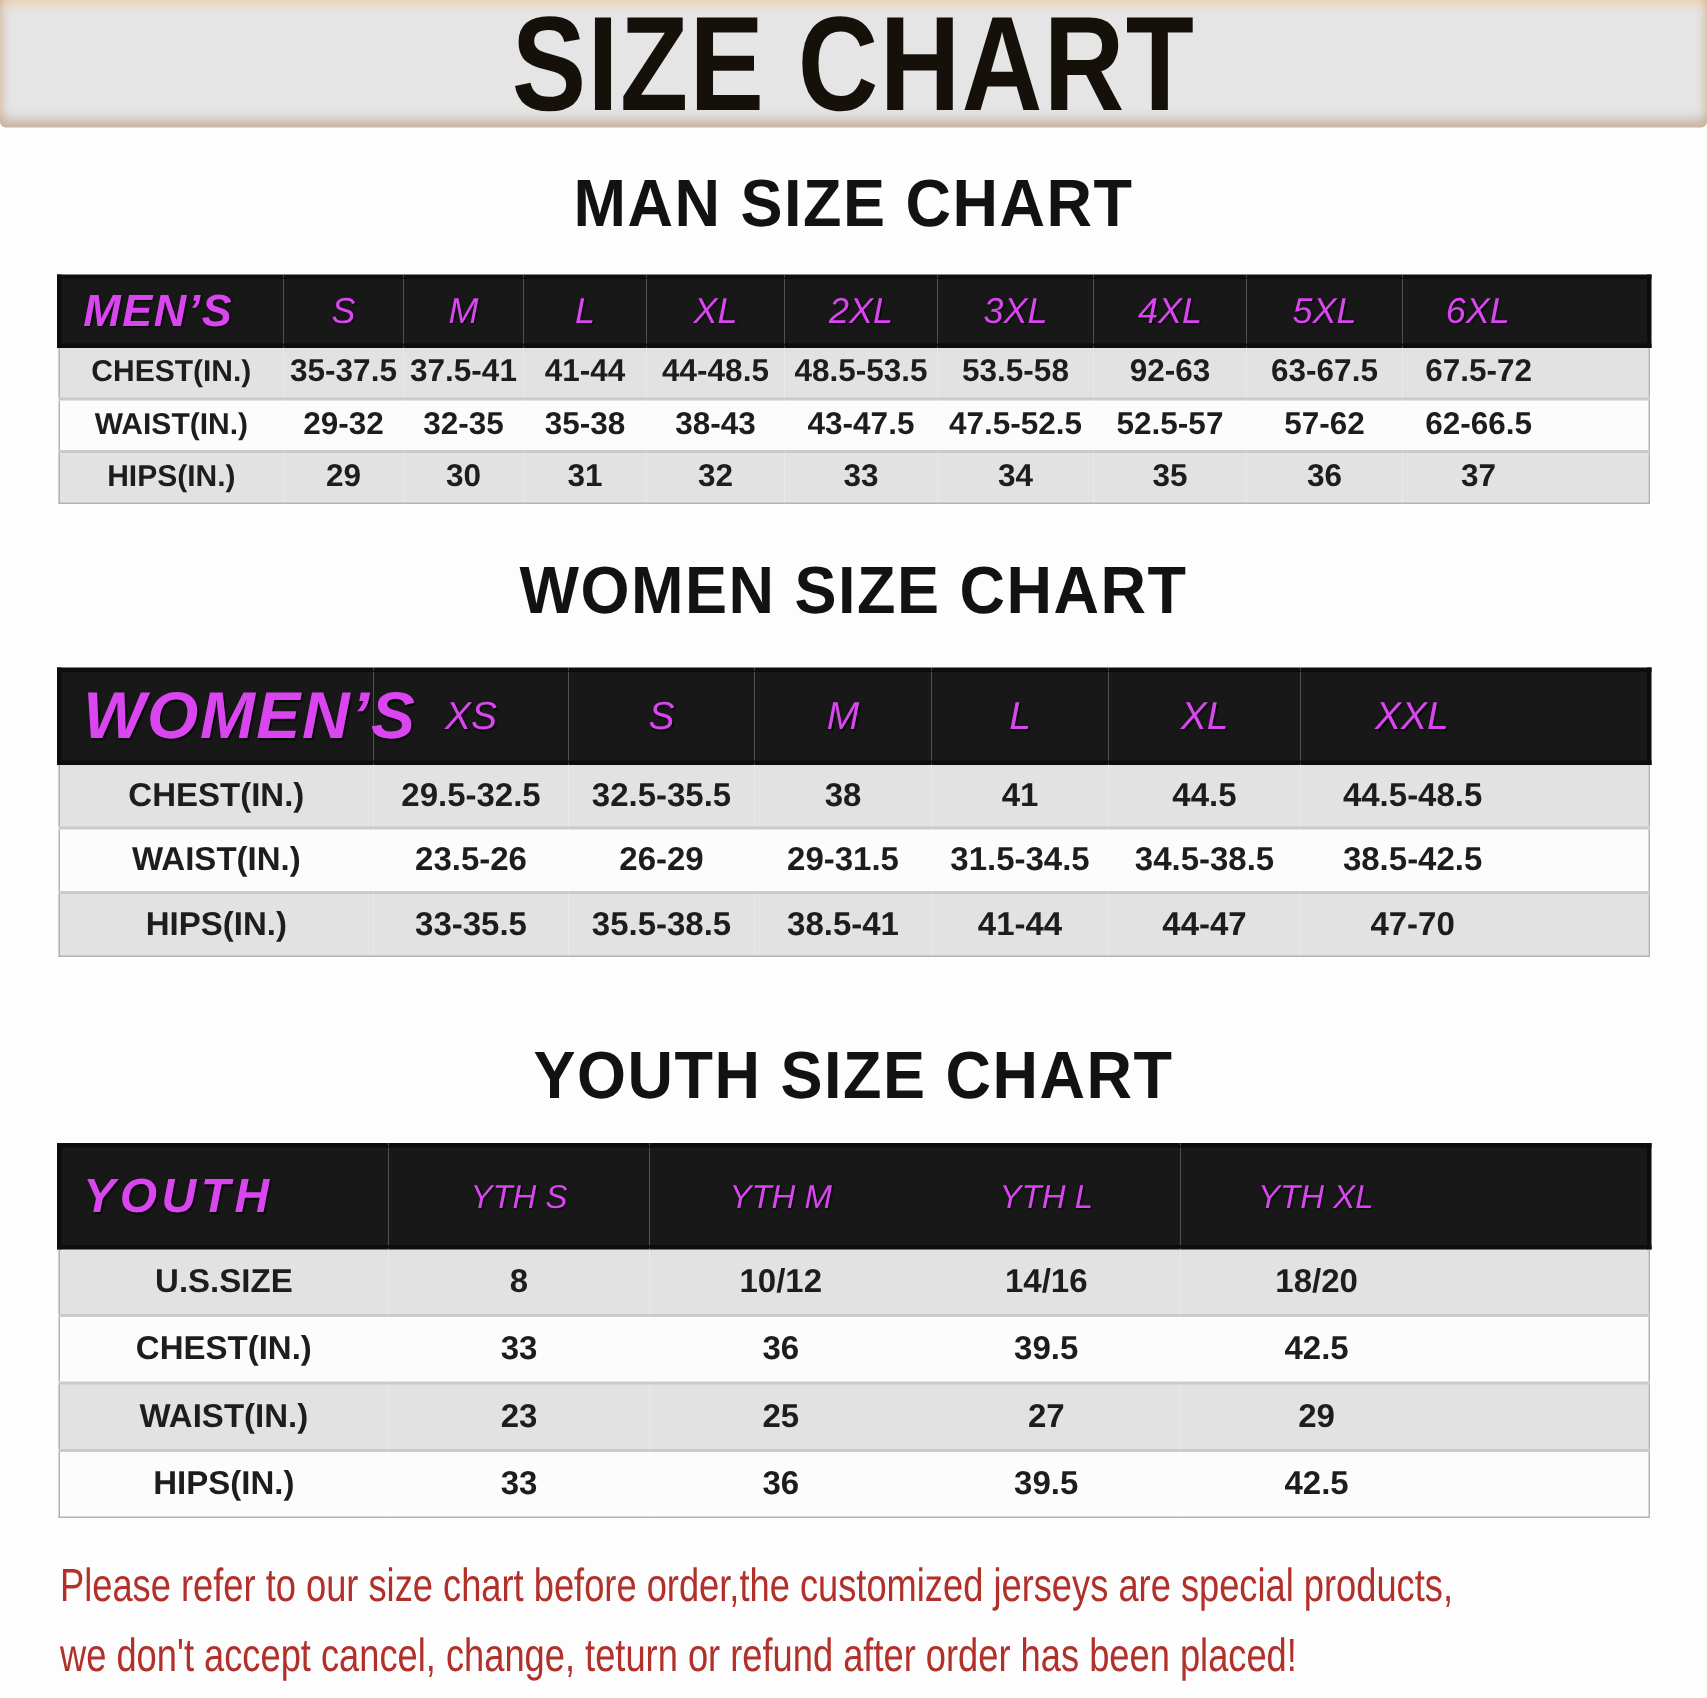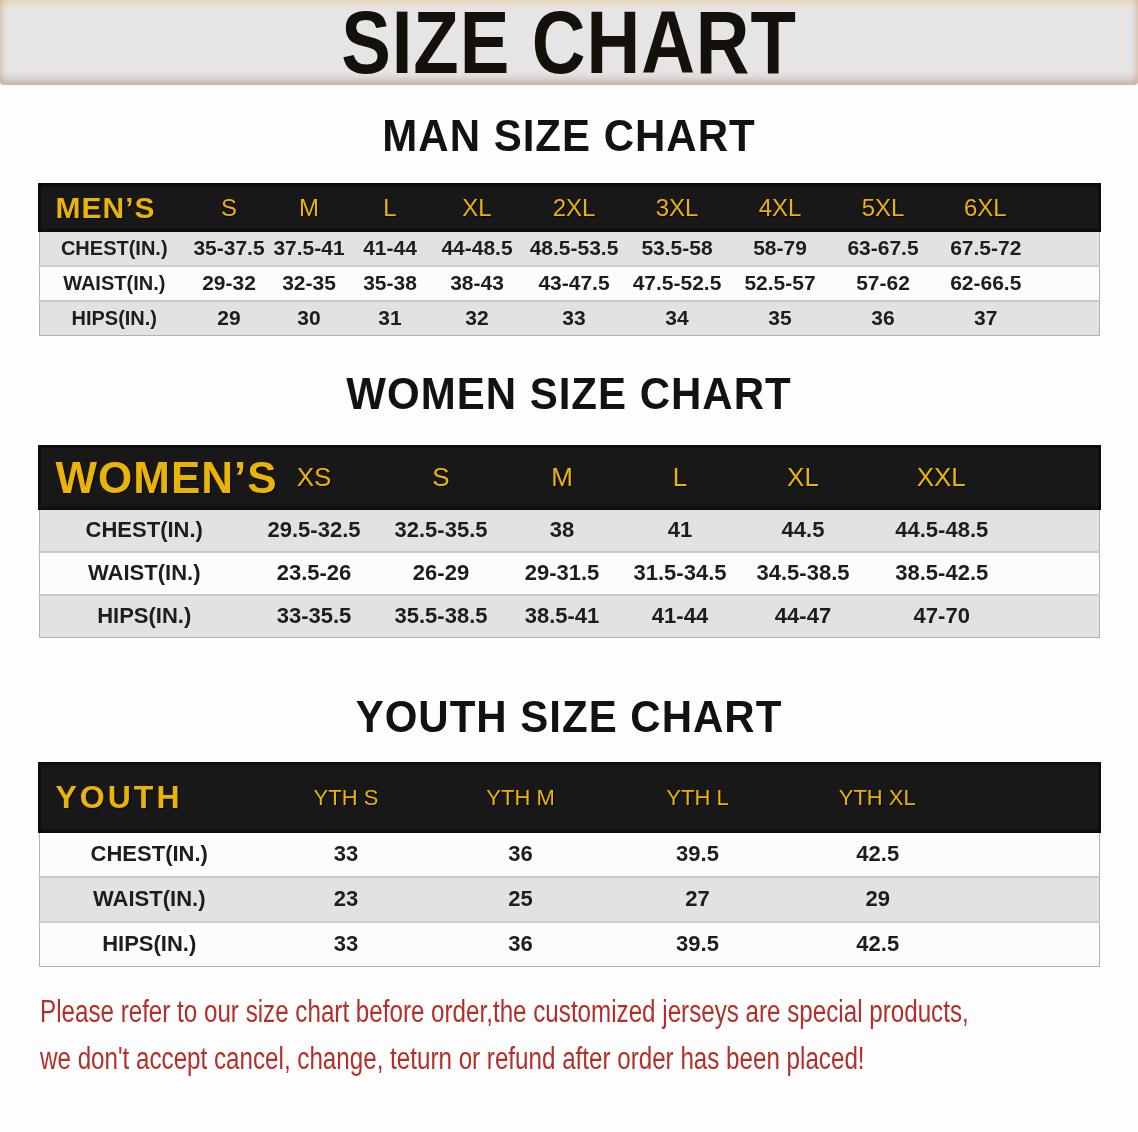--- a/index.html
+++ b/index.html
@@ -35,23 +35,24 @@
   .mt-youth { margin-top: 55px; }
 
   .size-table {
     width: 1060px; margin: 0 auto;
     border-collapse: collapse; table-layout: fixed;
     border: 1px solid #b3b3b3;
   }
   .size-table thead tr { background: #181818; }
   .size-table thead { border: 3px solid #0d0d0d; }
   .size-table th {
-    color: #eab308; font-weight: normal; text-align: center;
+    color: #d946ef; font-weight: normal; text-align: center;
     padding: 0; white-space: nowrap;
     text-shadow: 1px 1px 1px rgba(0,0,0,.8);
+    font-style: italic;
   }
   .size-table th.corner {
     font-weight: bold; text-align: left; padding-left: 15px;
     letter-spacing: 1px;
   }
   .size-table td {
     text-align: center; color: #1d1d1d; padding: 0; white-space: nowrap;
   }
   .size-table tbody tr { border-top: 2px solid #cacaca; font-weight: bold; }
   tr.gray  { background: #E2E2E2; }
@@ -128,21 +129,21 @@
   </thead>
   <tbody>
     <tr class="gray">
       <td class="label">CHEST(IN.)</td>
       <td>35-37.5</td>
       <td>37.5-41</td>
       <td>41-44</td>
       <td>44-48.5</td>
       <td>48.5-53.5</td>
       <td>53.5-58</td>
-      <td>58-79</td>
+      <td>92-63</td>
       <td>63-67.5</td>
       <td>67.5-72</td>
     </tr>
     <tr class="white">
       <td class="label">WAIST(IN.)</td>
       <td>29-32</td>
       <td>32-35</td>
       <td>35-38</td>
       <td>38-43</td>
       <td>43-47.5</td>
@@ -233,20 +234,27 @@
   <thead>
     <tr>
       <th class="corner">YOUTH</th>
       <th>YTH S</th>
       <th>YTH M</th>
       <th>YTH L</th>
       <th>YTH XL</th>
     </tr>
   </thead>
   <tbody>
+    <tr class="gray">
+      <td class="label">U.S.SIZE</td>
+      <td>8</td>
+      <td>10/12</td>
+      <td>14/16</td>
+      <td>18/20</td>
+    </tr>
     <tr class="white">
       <td class="label">CHEST(IN.)</td>
       <td>33</td>
       <td>36</td>
       <td>39.5</td>
       <td>42.5</td>
     </tr>
     <tr class="gray">
       <td class="label">WAIST(IN.)</td>
       <td>23</td>

